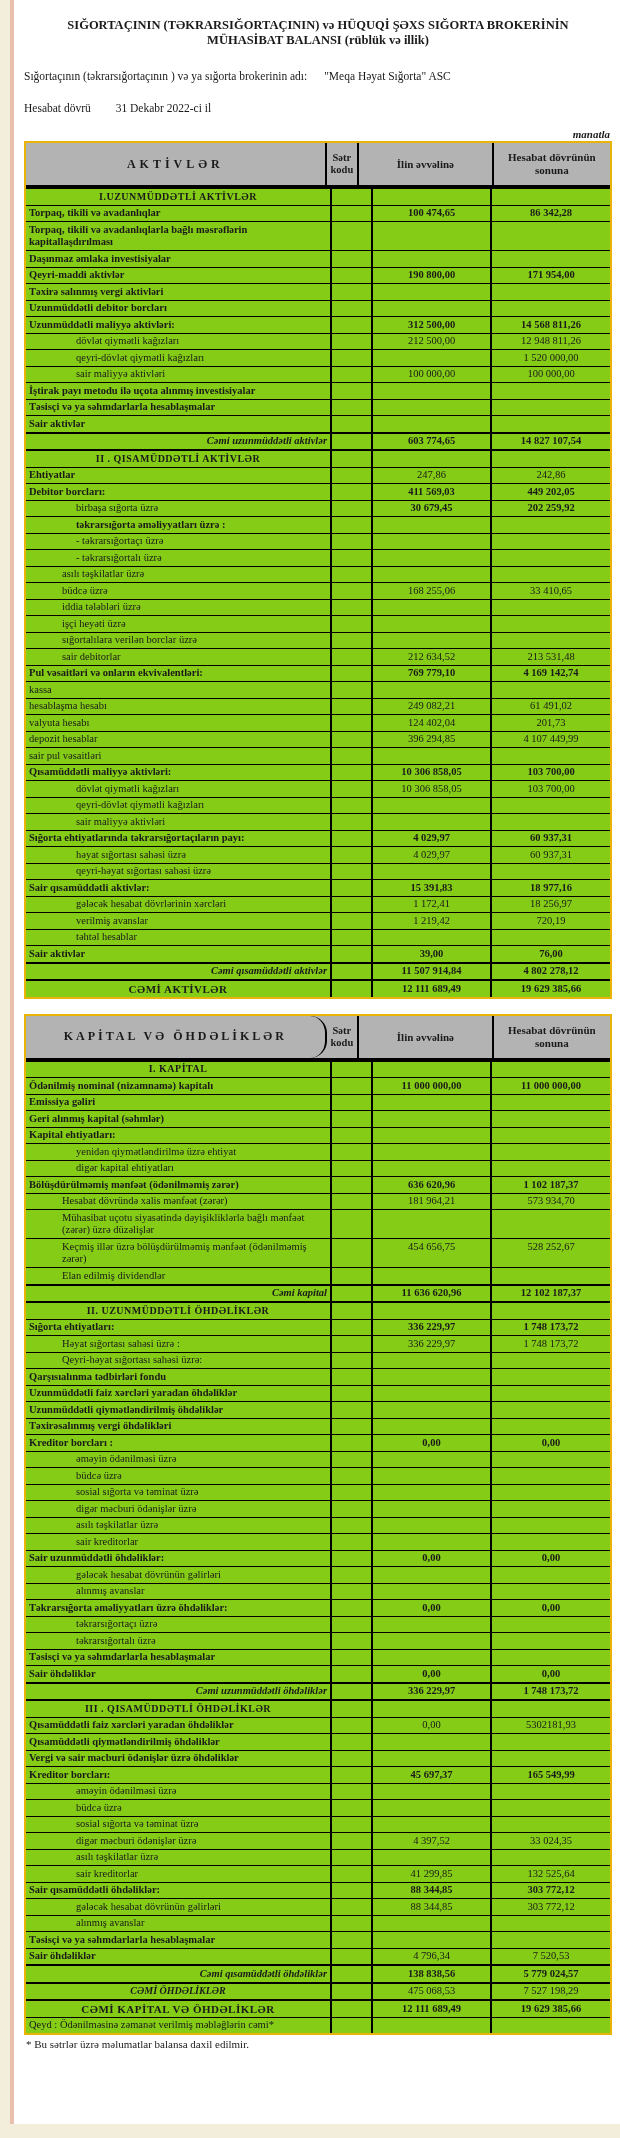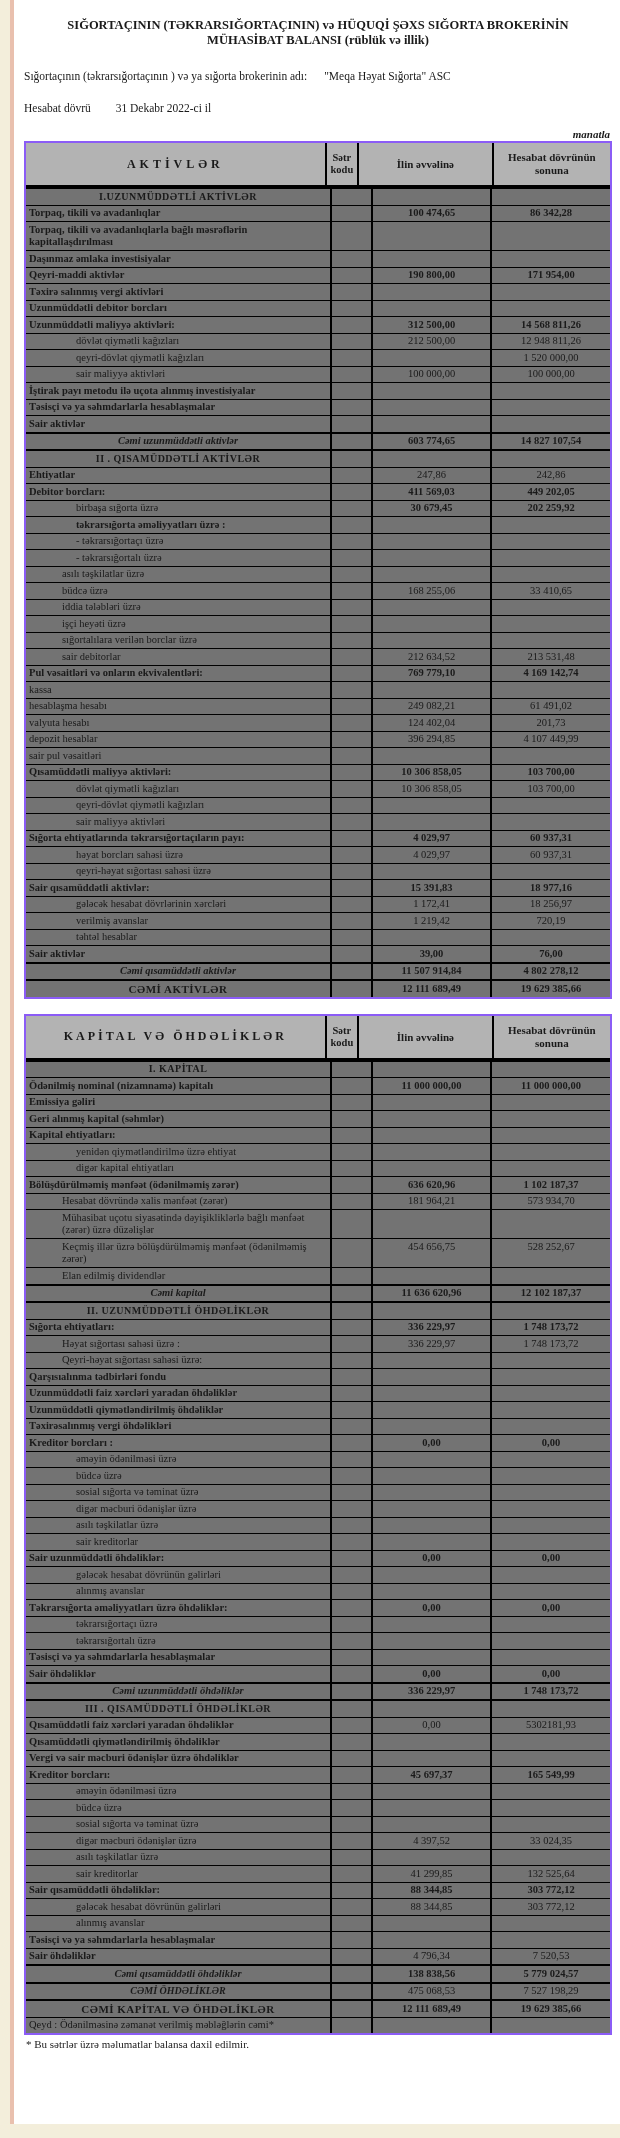--- a/index.html
+++ b/index.html
@@ -17,21 +17,21 @@
 
   .content { position:absolute; left:24px; top:14px; width:588px; }
 
   .doc-title { text-align:center; font-weight:bold; font-size:12.5px; line-height:15px; margin:4px 8px 0 8px; }
   .meta-line { font-size:11.5px; margin-top:22px; }
   .meta-line .co-name { padding-left:14px; }
   .period-line { font-size:11.5px; margin-top:20px; }
   .period-line .pv { padding-left:22px; }
   .currency { text-align:right; font-style:italic; font-weight:bold; font-size:11px; margin:14px 2px 1px 0; }
 
-  .tbl { width:588px; border:2px solid #8b5cf6; background:#737373; }
+  .tbl { width:588px; border:2px solid #eab308; background:#84cc16; }
   .tbl + .tbl-gap { height:15px; }
 
   .thead { display:flex; background:#b3b3b3; border-bottom:2px solid #000; min-height:44px; }
   .thead > div { display:flex; align-items:center; justify-content:center; text-align:center; font-weight:bold; }
   .h-label { width:306px; border-right:2px solid #000; font-size:12px; letter-spacing:4px; }
   .h-code  { width:33px;  border-right:2px solid #000; font-size:10.5px; line-height:12px; letter-spacing:0; }
   .h-v1    { width:137px; border-right:2px solid #000; font-size:11px; }
   .h-v2    { width:118px; font-size:11px; padding:0 10px; line-height:13px; }
 
   .trow { display:flex; border-top:1px solid #000; min-height:16px; align-items:stretch; }
@@ -39,21 +39,21 @@
   .trow.sec, .trow.tot, .trow.caps, .trow.grand { border-top:2px solid #000; }
   .c-label { width:306px; border-right:2px solid #000; font-size:10.5px; line-height:12.5px; padding:1.5px 3px; font-weight:bold; }
   .c-code  { width:41px;  border-right:2px solid #000; }
   .c-v1    { width:119px; border-right:2px solid #000; text-align:center; font-size:10.5px; line-height:12.5px; padding:1.5px 2px; }
   .c-v2    { width:118px; text-align:center; font-size:10.5px; line-height:12.5px; padding:1.5px 2px; }
   .c-v1.vb, .c-v2.vb { font-weight:bold; }
 
   .trow.n .c-label { font-weight:normal; }
   .trow.note .c-label { font-weight:normal; }
   .trow.sec .c-label { text-align:center; font-size:10px; letter-spacing:0.5px; }
-  .trow.tot .c-label { text-align:center; font-style:italic;font-family:Liberation Serif, serif; }
+  .trow.tot .c-label { text-align:right; font-style:italic;font-family:Liberation Serif, serif; }
   .trow.caps .c-label { text-align:center; font-style:italic; font-size:10px; }
   .trow.grand .c-label { text-align:center; font-size:11px; letter-spacing:0.5px; }
 
   .i0 { padding-left:3px; }
   .i1 { padding-left:36px; }
   .i2 { padding-left:50px; }
   .i3 { }
 
   .footnote { font-size:11px; margin-top:3px; padding-left:2px; }
 </style>
@@ -318,21 +318,21 @@
           <div class="c-v1"></div>
           <div class="c-v2"></div>
         </div>
         <div class="trow b">
           <div class="c-label i0">Sığorta ehtiyatlarında təkrarsığortaçıların payı:</div>
           <div class="c-code"></div>
           <div class="c-v1 vb">4 029,97</div>
           <div class="c-v2 vb">60 937,31</div>
         </div>
         <div class="trow n">
-          <div class="c-label i2">həyat borcları sahəsi üzrə</div>
+          <div class="c-label i2">həyat sığortası sahəsi üzrə</div>
           <div class="c-code"></div>
           <div class="c-v1">4 029,97</div>
           <div class="c-v2">60 937,31</div>
         </div>
         <div class="trow n">
           <div class="c-label i2">qeyri-həyat sığortası sahəsi üzrə</div>
           <div class="c-code"></div>
           <div class="c-v1"></div>
           <div class="c-v2"></div>
         </div>
@@ -378,21 +378,21 @@
           <div class="c-v1 vb">12 111 689,49</div>
           <div class="c-v2 vb">19 629 385,66</div>
         </div>
       </div>
   </div>
 
   <div class="tbl-gap"></div>
 
   <div class="tbl">
     <div class="thead">
-      <div class="h-label" style="letter-spacing:3px;">KAPİTAL VƏ  ÖHDƏLİKLƏR</div>
+      <div class="h-label" style="letter-spacing:3px;border-radius:17px;">KAPİTAL VƏ  ÖHDƏLİKLƏR</div>
       <div class="h-code">Sətr kodu</div>
       <div class="h-v1">İlin əvvəlinə</div>
       <div class="h-v2">Hesabat dövrünün sonuna</div>
     </div>
     <div id="tbody-1">
         <div class="trow sec">
           <div class="c-label i0">I. KAPİTAL</div>
           <div class="c-code"></div>
           <div class="c-v1"></div>
           <div class="c-v2"></div>

